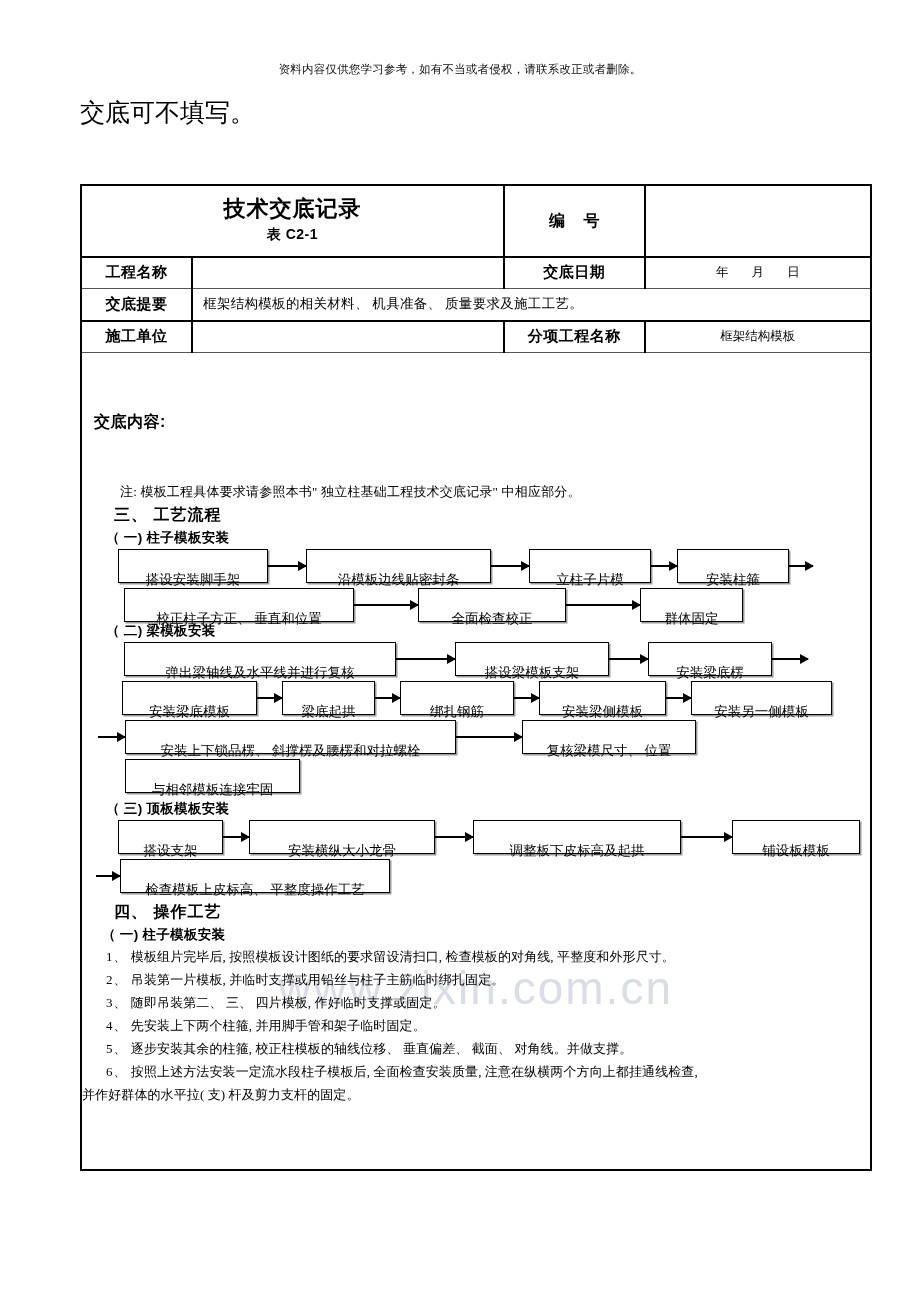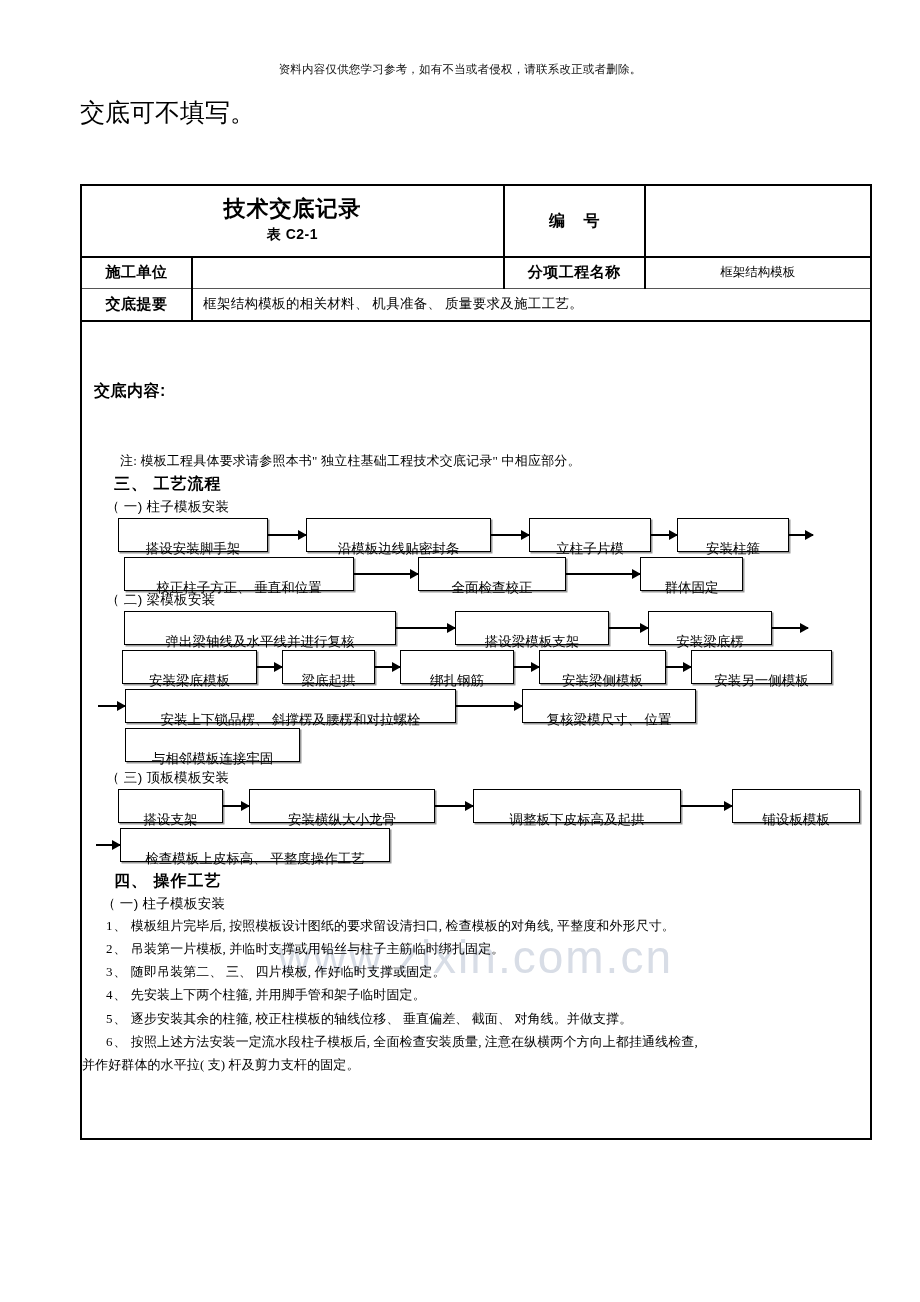--- a/index.html
+++ b/index.html
@@ -139,21 +139,21 @@
   .sec-head {
     font-size: 16px;
     font-family: "Liberation Sans", sans-serif;
     font-weight: bold;
     margin: 4px 0 2px 22px;
     letter-spacing: 1px;
   }
   .sub-head {
     font-size: 13.5px;
     font-family: "Liberation Sans", sans-serif;
-    font-weight: normal;
+    font-weight: bold;
     margin: 3px 0 2px 14px;
     letter-spacing: 0.3px;
   }
 
   
   .flow-area { position: relative; }
   .frow {
     display: flex;
     align-items: center;
     margin: 4px 0 0 0;
@@ -255,31 +255,37 @@
   <tbody>
       <tr>
     <td class="title-cell thick-b thick-r" colspan="2">
       <div class="title-main">技术交底记录</div>
       <div class="title-sub">表 C2-1</div>
     </td>
     <td class="num-label thick-b thick-r">编    号</td>
     <td class="thick-b"></td>
   </tr>
 
+  <tr>
+    <td class="rowlabel thick-r">工程名称</td>
+    <td class="rowvalue thick-r"></td>
+    <td class="rowlabel thick-r">交底日期</td>
+    <td class="date-blank">年  月  日</td>
+  </tr>
+
+  <tr>
+    <td class="rowlabel thick-r thick-b">交底提要</td>
+    <td class="brief-value thick-b" colspan="3">框架结构模板的相关材料、 机具准备、 质量要求及施工工艺。</td>
+  </tr>
 
   <tr>
     <td class="rowlabel thick-r">施工单位</td>
     <td class="rowvalue thick-r"></td>
     <td class="rowlabel thick-r">分项工程名称</td>
     <td class="rowvalue-c">框架结构模板</td>
-  </tr>
-
-  <tr>
-    <td class="rowlabel thick-r thick-b">交底提要</td>
-    <td class="brief-value thick-b" colspan="3">框架结构模板的相关材料、 机具准备、 质量要求及施工工艺。</td>
   </tr>
 
   <tr>
     <td class="content-cell" colspan="4">
 
       <div class="watermark">www.zixin.com.cn</div>
 
       <div class="content-head above-wm">交底内容:</div>
 
       <div class="note-line above-wm">注: 模板工程具体要求请参照本书" 独立柱基础工程技术交底记录" 中相应部分。</div>

